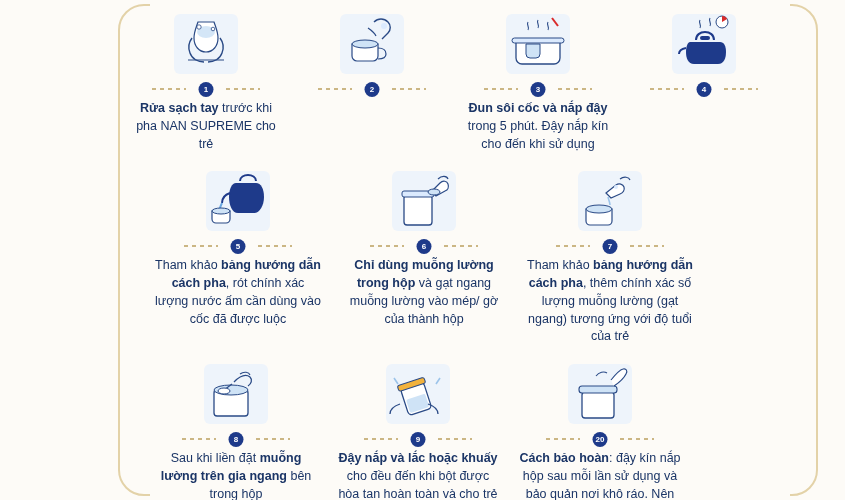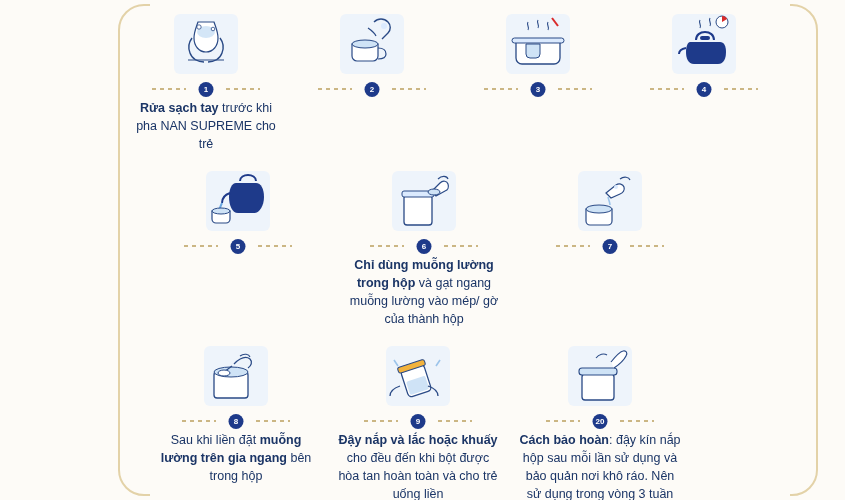--- a/index.html
+++ b/index.html
@@ -185,20 +185,21 @@
             <path d="M36 36h14v10a4 4 0 0 1-4 4h-6a4 4 0 0 1-4-4z" fill="#cfe3f6" stroke="#2a4a86" stroke-width="1"></path>
             <path d="M38 22c2-3-2-5 0-8M48 20c2-3-2-5 0-8M58 22c2-3-2-5 0-8" fill="none" stroke="#2a4a86" stroke-width="1.1"></path>
             <path d="M62 10l6 8" stroke="#d92b2b" stroke-width="2"></path>
           </svg>
         </div>
         <div class="divider">
           <span class="dash left"></span>
           <span class="badge">3</span>
           <span class="dash right"></span>
         </div>
+        <div class="caption"><b>Đun sôi cốc và nắp đậy</b><span> trong 5 phút. Đậy nắp kín cho đến khi sử dụng</span></div>
       </div>
 
       <div class="step">
         <div class="illus">
           <svg width="96" height="72" viewBox="0 0 96 72">
             <rect x="16" y="6" width="64" height="60" rx="6" fill="#eef4fb"></rect>
             <path d="M34 34h30c4 0 6 4 6 10s-2 12-8 12H38c-6 0-8-6-8-12s2-10 4-10z" fill="#1e3a8a"></path>
             <path d="M40 32c0-5 4-8 9-8s9 3 9 8" fill="none" stroke="#1e3a8a" stroke-width="2"></path>
             <rect x="44" y="28" width="10" height="4" rx="2" fill="#1e3a8a"></rect>
             <path d="M30 40c-5 1-7 3-7 6" fill="none" stroke="#1e3a8a" stroke-width="2"></path>
@@ -229,20 +230,21 @@
             <path d="M32 38c-2 4-3 7-3 10" stroke="#6aa7e0" stroke-width="2" fill="none"></path>
             <path d="M22 46h18v8a4 4 0 0 1-4 4h-10a4 4 0 0 1-4-4z" fill="#ffffff" stroke="#2a4a86" stroke-width="1.2"></path>
             <ellipse cx="31" cy="46" rx="9" ry="3" fill="#cfe3f6" stroke="#2a4a86" stroke-width="1"></ellipse>
           </svg>
         </div>
         <div class="divider">
           <span class="dash left"></span>
           <span class="badge">5</span>
           <span class="dash right"></span>
         </div>
+        <div class="caption"><span>Tham khảo </span><b>bảng hướng dẫn cách pha</b><span>, rót chính xác lượng nước ấm cần dùng vào cốc đã được luộc</span></div>
       </div>
 
       <div class="step">
         <div class="illus">
           <svg width="96" height="72" viewBox="0 0 96 72">
             <rect x="16" y="6" width="64" height="60" rx="6" fill="#eef4fb"></rect>
             <rect x="28" y="30" width="28" height="30" rx="3" fill="#ffffff" stroke="#2a4a86" stroke-width="1.3"></rect>
             <rect x="26" y="26" width="32" height="6" rx="2" fill="#dbeafe" stroke="#2a4a86" stroke-width="1"></rect>
             <path d="M56 26l8-8c3-3 7-2 8 1s0 6-3 7l-9 5z" fill="#ffffff" stroke="#2a4a86" stroke-width="1.2"></path>
             <ellipse cx="58" cy="27" rx="6" ry="3" fill="#cfe3f6" stroke="#2a4a86" stroke-width="1"></ellipse>
@@ -267,20 +269,21 @@
             <path d="M46 32c1 4 2 6 2 8" stroke="#9cc4ea" stroke-width="1.6" fill="none"></path>
             <path d="M58 14c4-3 9-2 10 1" fill="none" stroke="#2a4a86" stroke-width="1.2"></path>
             <circle cx="54" cy="22" r="2" fill="#dbeafe"></circle>
           </svg>
         </div>
         <div class="divider">
           <span class="dash left"></span>
           <span class="badge">7</span>
           <span class="dash right"></span>
         </div>
+        <div class="caption"><span>Tham khảo </span><b>bảng hướng dẫn cách pha</b><span>, thêm chính xác số lượng muỗng lường (gạt ngang) tương ứng với độ tuổi của trẻ</span></div>
       </div>
 
     </div>
 
     <div class="row row-3">
 
       <div class="step">
         <div class="illus">
           <svg width="96" height="72" viewBox="0 0 96 72">
             <rect x="16" y="6" width="64" height="60" rx="6" fill="#eef4fb"></rect>

